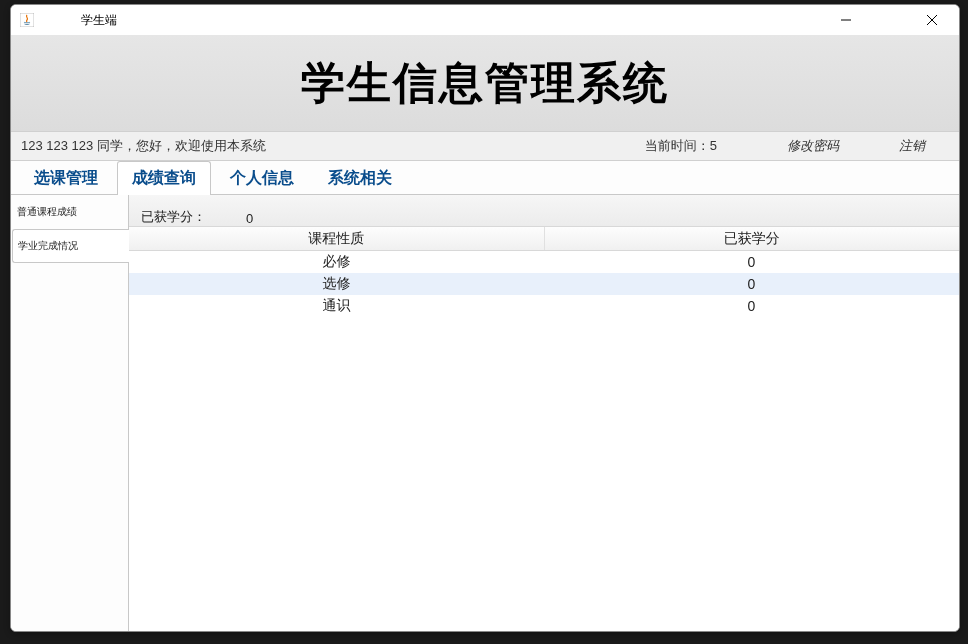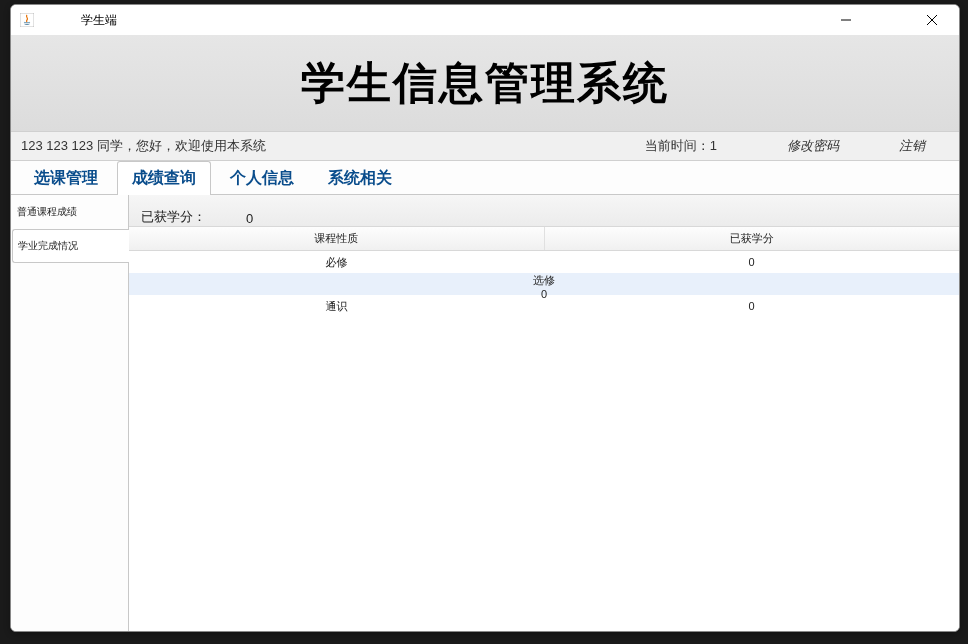--- a/index.html
+++ b/index.html
@@ -166,21 +166,21 @@
       display: flex;
       align-items: flex-end;
       font-size: 13px;
       padding-left: 12px;
       color: #222;
     }
     .credit-bar .lab { margin-right: 40px; }
     
     .table {
       flex: 1;
-      font-size: 11px;
+      font-size: 14px;
       color: #222;
     }
     .thead {
       height: 24px;
       display: flex;
       background: linear-gradient(#fdfdfd, #f0f0f0);
       border-bottom: 1px solid #d8d8d8;
     }
     .thead .th {
       flex: 1;
@@ -188,21 +188,21 @@
       align-items: center;
       justify-content: center;
       border-right: 1px solid #e0e0e0;
     }
     .thead .th:last-child { border-right: none; }
     .trow {
       height: 22px;
       display: flex;
       text-align: center;
     }
-    .trow.alt { background: #e8f0fb; flex-direction: column; }
+    .trow.alt { background: #e8f0fb; }
     .trow .td {
       flex: 1;
       display: flex;
       align-items: center;
       justify-content: center;
     }
   </style>
 </head>
 <body>
 
@@ -232,21 +232,21 @@
     </span>
   </div>
 
   <div class="banner">
     <h1>学生信息管理系统</h1>
   </div>
 
   <div class="infobar">
     <span class="welcome">123 123 123 同学，您好，欢迎使用本系统</span>
     <span class="spacer"></span>
-    <span class="time">当前时间：1</span>
+    <span class="time">当前时间：5</span>
     <span class="info-btn">修改密码</span>
     <span class="info-btn">注销</span>
   </div>
 
   <div class="tabs">
     <div class="tab">选课管理</div>
     <div class="tab active">成绩查询</div>
     <div class="tab">个人信息</div>
     <div class="tab">系统相关</div>
   </div>

